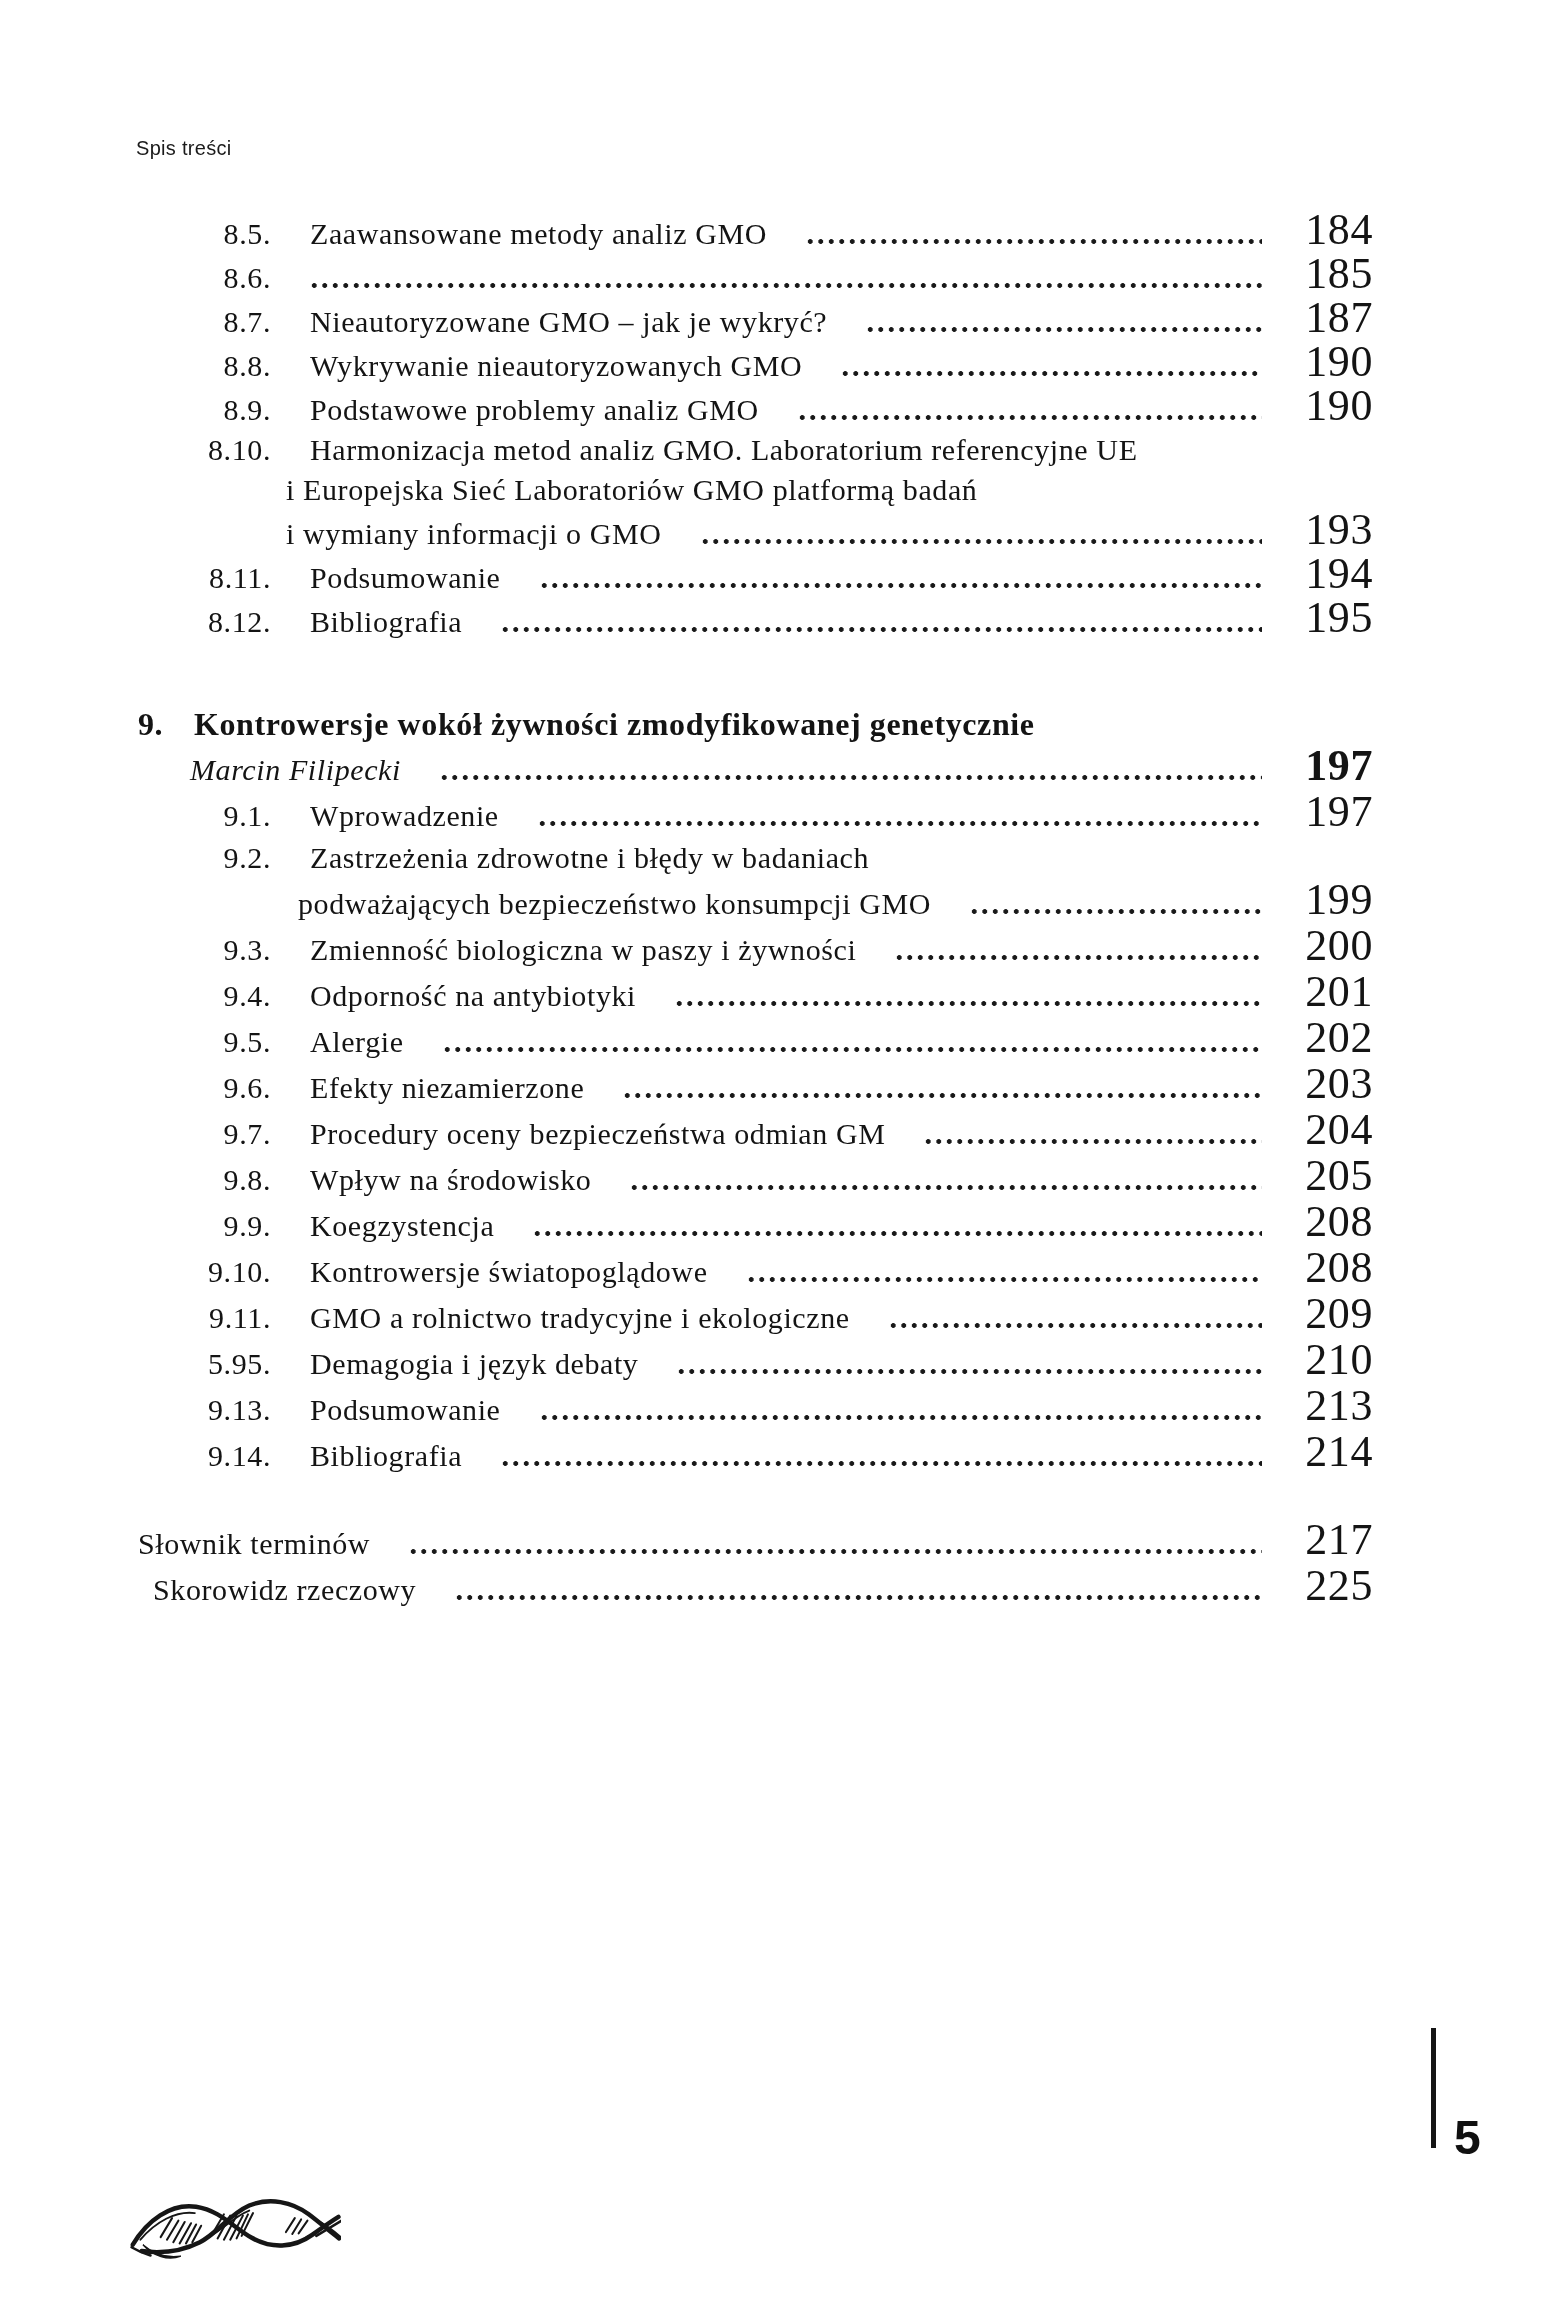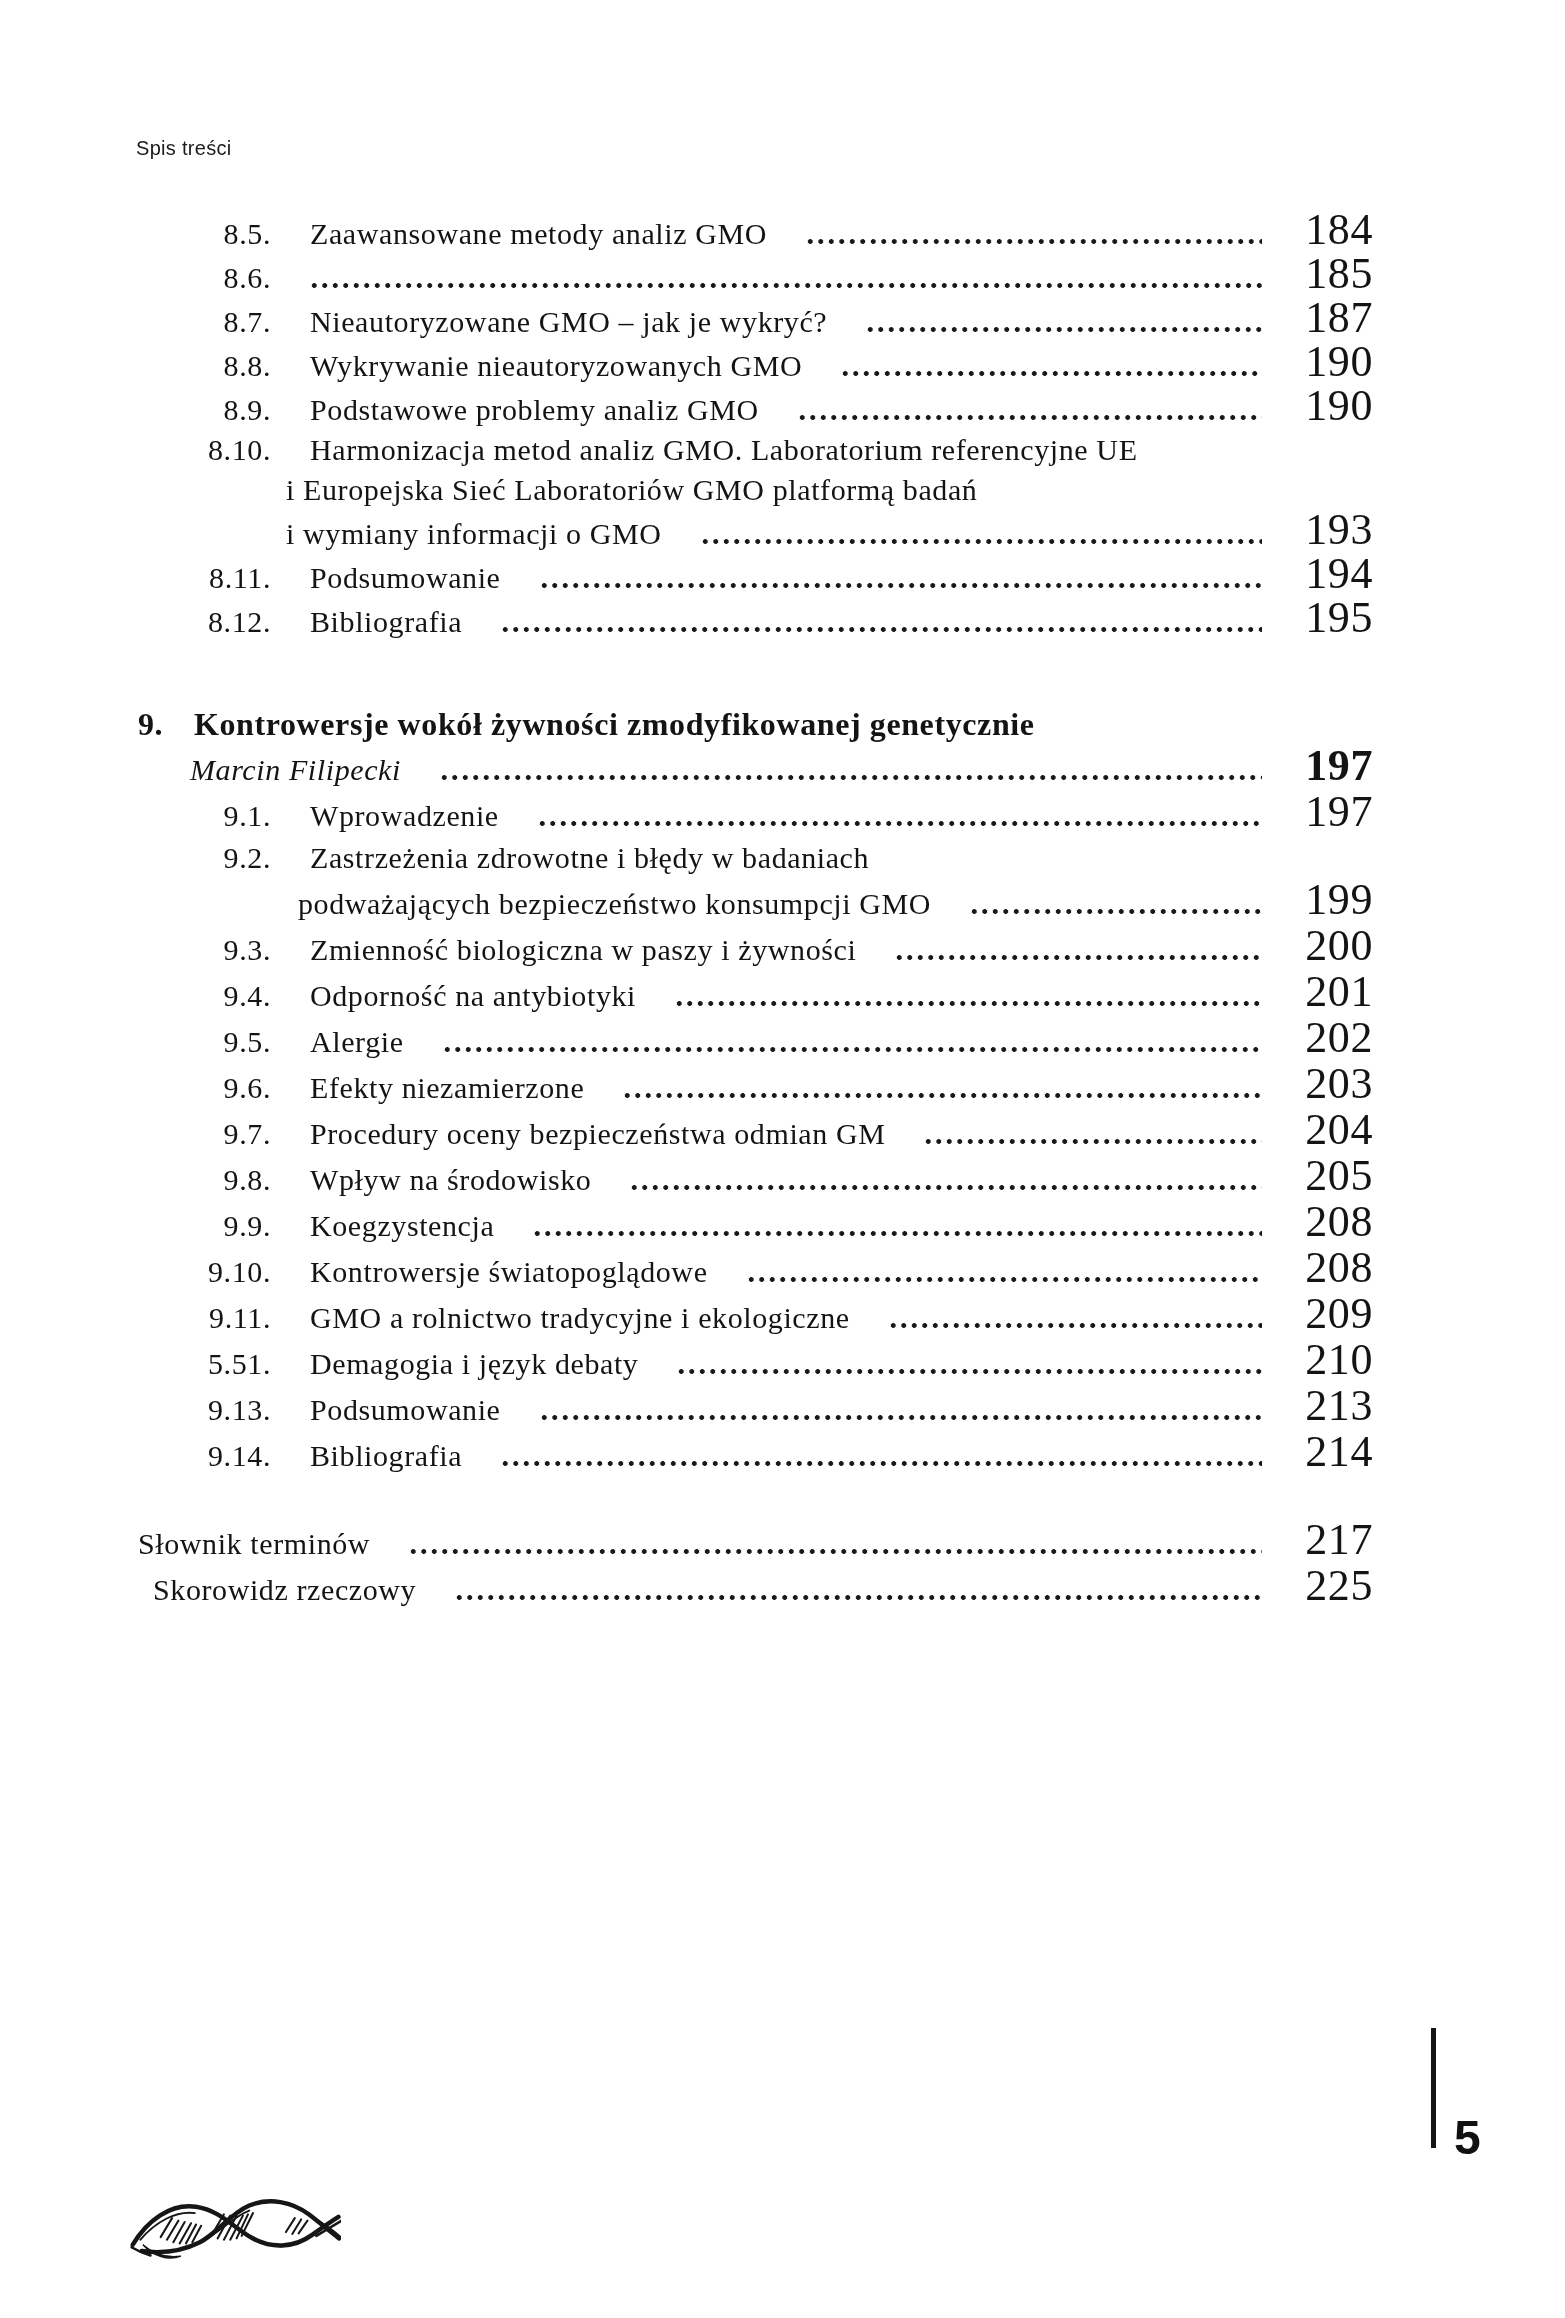--- a/index.html
+++ b/index.html
@@ -175,21 +175,21 @@
           <span class="leader"></span>
           <span class="pg">208</span>
       </div>
       <div class="row">
         <span class="num">9.11.</span>
           <span class="title">GMO a rolnictwo tradycyjne i ekologiczne</span>
           <span class="leader"></span>
           <span class="pg">209</span>
       </div>
       <div class="row">
-        <span class="num">5.51.</span>
+        <span class="num">5.95.</span>
           <span class="title">Demagogia i język debaty</span>
           <span class="leader"></span>
           <span class="pg">210</span>
       </div>
       <div class="row">
         <span class="num">9.13.</span>
           <span class="title">Podsumowanie</span>
           <span class="leader"></span>
           <span class="pg">213</span>
       </div>

